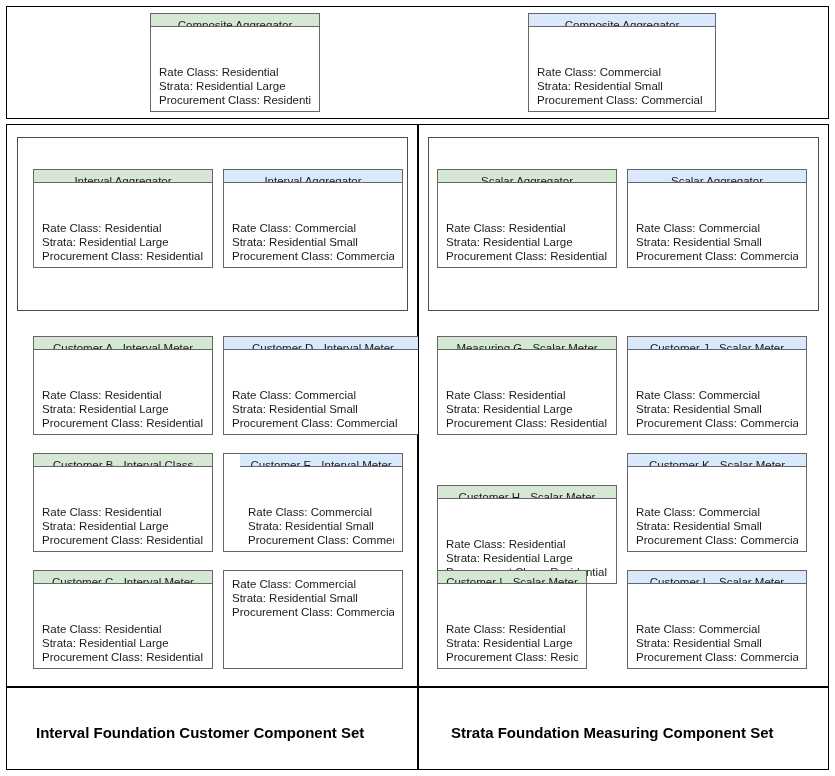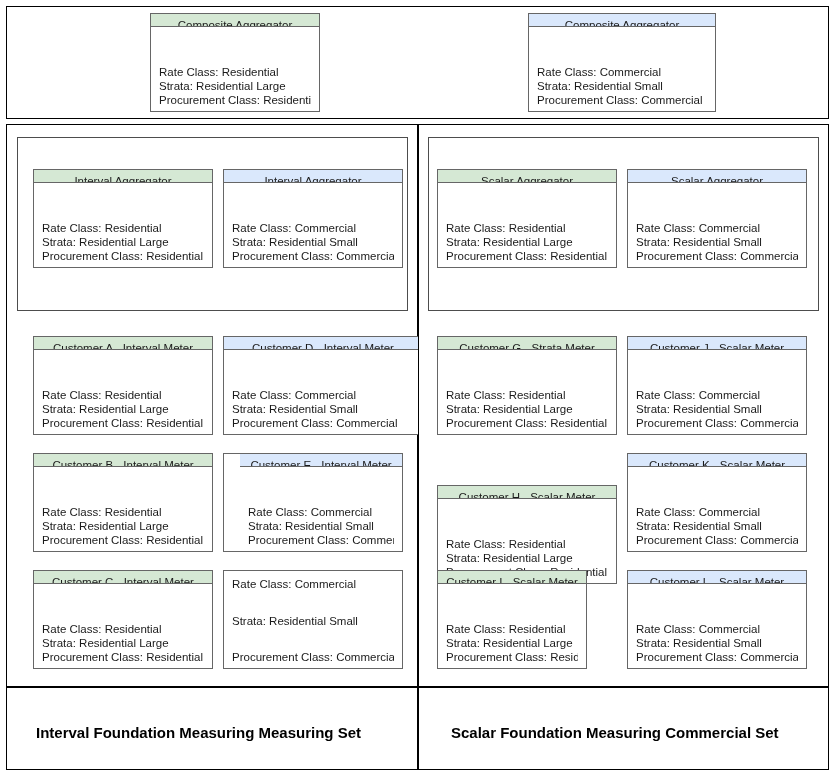--- a/index.html
+++ b/index.html
@@ -51,21 +51,21 @@
     white-space: nowrap;
     overflow: hidden;
   }
   .card-title.green { background: #d5e8d4; }
   .card-title.blue  { background: #dae8fc; }
   .card-body {
     flex: 1;
     padding: 6px 8px 4px 8px;
     display: flex;
     flex-direction: column;
-    justify-content: space-between;
+    justify-content: flex-start;
   }
   .card-row {
     font-size: 11.5px;
     color: #1a1a1a;
     line-height: 14px;
     white-space: nowrap;
     overflow: hidden;
   }
 
   
@@ -138,21 +138,21 @@
   <div class="abs card" style="left:223px; top:336px; width:200px; height:99px;">
     <div class="card-title blue">Customer D - Interval Meter</div>
     <div class="card-body">
       <div class="card-row">Rate Class: Commercial</div>
       <div class="card-row">Strata: Residential Small</div>
       <div class="card-row">Procurement Class: Commercial</div>
     </div>
   </div>
 
   <div class="abs card" style="left:33px; top:453px; width:180px; height:99px;">
-    <div class="card-title green">Customer B - Interval Meter</div>
+    <div class="card-title green">Customer B - Interval Class</div>
     <div class="card-body">
       <div class="card-row">Rate Class: Residential</div>
       <div class="card-row">Strata: Residential Large</div>
       <div class="card-row">Procurement Class: Residential</div>
     </div>
   </div>
 
   <div class="abs card" style="left:223px; top:453px; width:180px; height:99px;padding-left:16px;">
     <div class="card-title blue">Customer E - Interval Meter</div>
     <div class="card-body">
@@ -197,21 +197,21 @@
   <div class="abs card" style="left:627px; top:169px; width:180px; height:99px;">
     <div class="card-title blue">Scalar Aggregator</div>
     <div class="card-body">
       <div class="card-row">Rate Class: Commercial</div>
       <div class="card-row">Strata: Residential Small</div>
       <div class="card-row">Procurement Class: Commercial</div>
     </div>
   </div>
 
   <div class="abs card" style="left:437px; top:336px; width:180px; height:99px;">
-    <div class="card-title green">Customer G - Strata Meter</div>
+    <div class="card-title green">Measuring G - Scalar Meter</div>
     <div class="card-body">
       <div class="card-row">Rate Class: Residential</div>
       <div class="card-row">Strata: Residential Large</div>
       <div class="card-row">Procurement Class: Residential</div>
     </div>
   </div>
 
   <div class="abs card" style="left:627px; top:336px; width:180px; height:99px;">
     <div class="card-title blue">Customer J - Scalar Meter</div>
     <div class="card-body">
@@ -252,19 +252,19 @@
     <div class="card-title blue">Customer L - Scalar Meter</div>
     <div class="card-body">
       <div class="card-row">Rate Class: Commercial</div>
       <div class="card-row">Strata: Residential Small</div>
       <div class="card-row">Procurement Class: Commercial</div>
     </div>
   </div>
 
   <div class="abs frame" style="left:6px; top:687px; width:412px; height:83px;">
   </div>
-  <div class="abs set-caption" style="left:36px; top:724px;">Interval Foundation Measuring Measuring Set</div>
+  <div class="abs set-caption" style="left:36px; top:724px;">Interval Foundation Customer Component Set</div>
 
   <div class="abs frame" style="left:418px; top:687px; width:411px; height:83px;">
   </div>
-  <div class="abs set-caption" style="left:451px; top:724px;">Scalar Foundation Measuring Commercial Set</div>
+  <div class="abs set-caption" style="left:451px; top:724px;">Strata Foundation Measuring Component Set</div>
 
 </div>
 
 </body></html>

